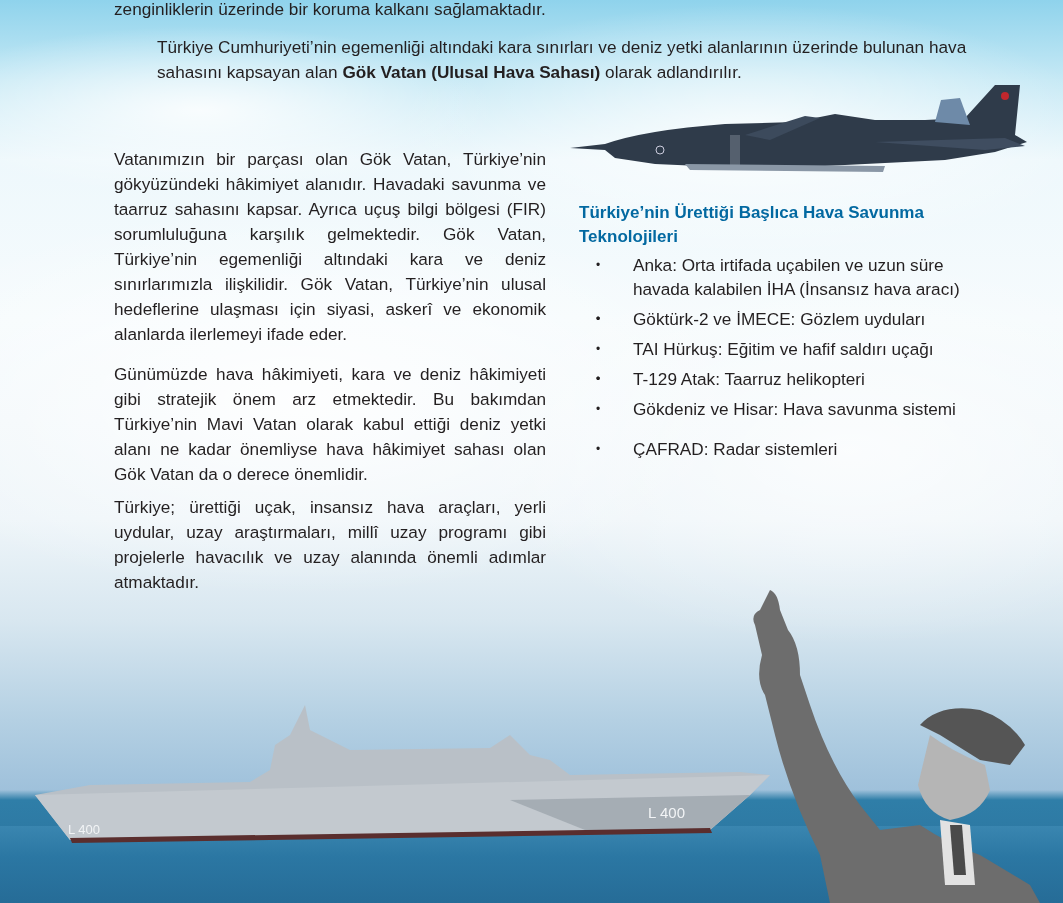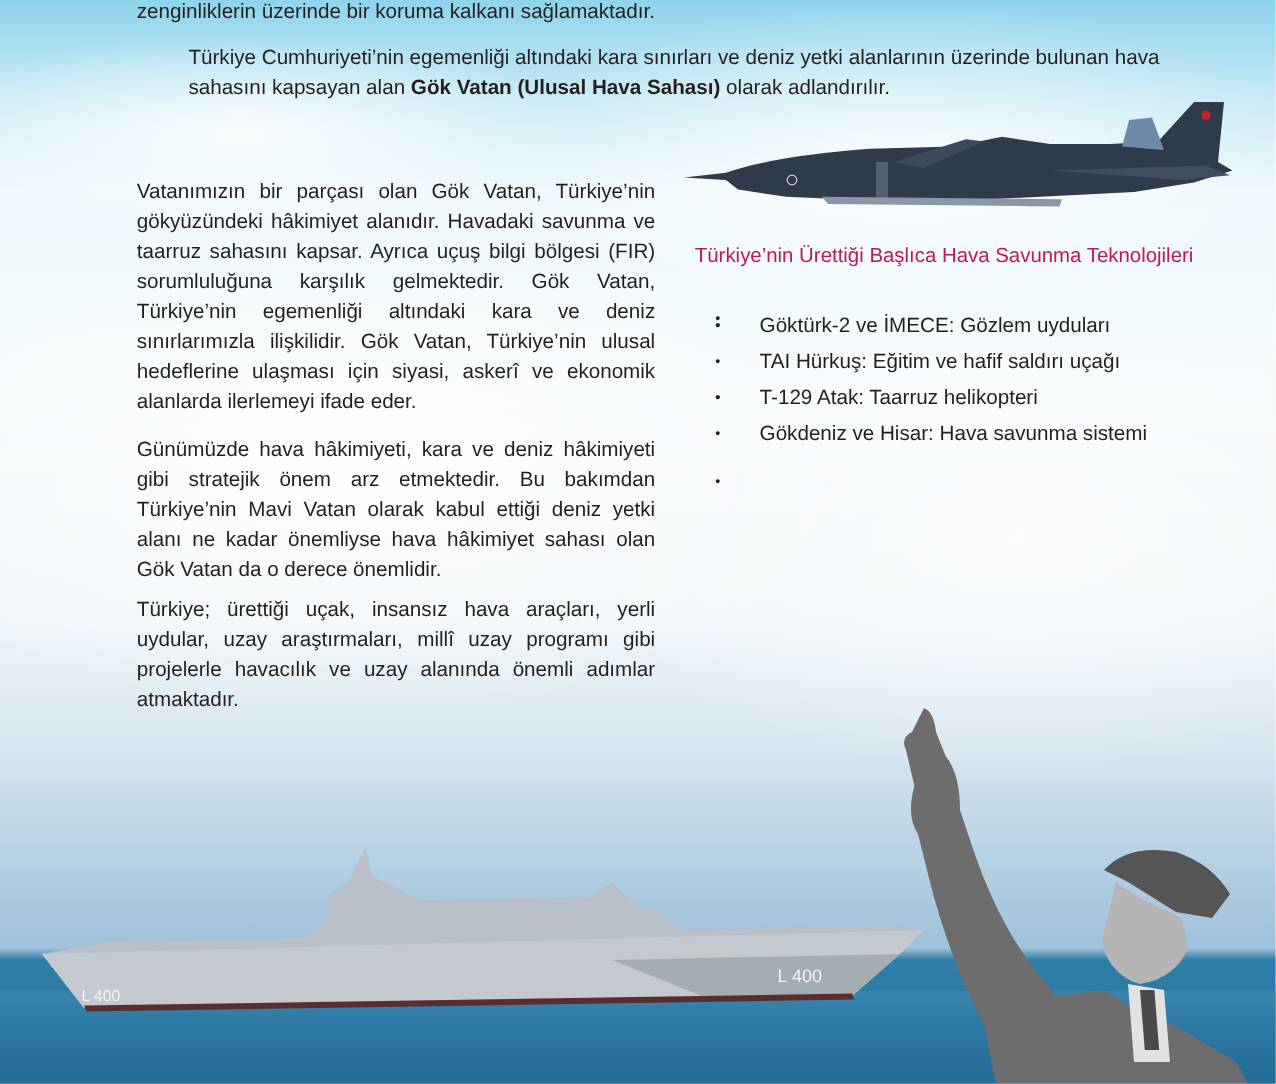--- a/index.html
+++ b/index.html
@@ -18,21 +18,21 @@
   .justify { text-align: justify; }
   .intro-top { left: 114px; top: -3px; width: 870px; }
   .intro-p2 { left: 114px; top: 35px; width: 870px; margin-left: 43px; }
   b { font-weight: 700; }
   .col-left { left: 114px; width: 432px; }
   .p1 { top: 147px; }
   .p2 { top: 346px; margin-top: 16px; }
   .p3 { top: 495px; }
   .heading {
     position: absolute; left: 579px; top: 201px; width: 420px;
-    color: #be185d; font-weight: 400; font-size: 17px; line-height: 24px;
+    color: #0369a1; font-weight: 700; font-size: 17px; line-height: 24px;
   }
   .list { position: absolute; left: 596px; top: 253px; width: 400px; margin: 0; padding: 0; list-style: none; }
   .list li { position: relative; padding-left: 37px; font-size: 17.2px; line-height: 24px; margin-bottom: 6px; }
   .list li .bullet { position: absolute; left: 0; top: 0; width: 10px; font-size: 12px; }
   .list li.gap-extra { margin-bottom: 16px; }
 
   
   .drone { position: absolute; left: 565px; top: 80px; width: 470px; height: 100px; }
   
   .ship { position: absolute; left: 30px; top: 700px; width: 745px; height: 150px; }
@@ -58,28 +58,28 @@
   <circle cx="440" cy="16" r="4" fill="#c0272d"></circle>
   <path d="M120 84 L320 86 L318 92 L125 90 Z" fill="#8a97a6"></path>
 </svg>
 
 <div class="text justify col-left p1">Vatanımızın bir parçası olan Gök Vatan, Türkiye’nin gökyüzündeki hâkimiyet alanıdır. Havadaki savunma ve taarruz sahasını kapsar. Ayrıca uçuş bilgi bölgesi (FIR) sorumluluğuna karşılık gelmektedir. Gök Vatan, Türkiye’nin egemenliği altındaki kara ve deniz sınırlarımızla ilişkilidir. Gök Vatan, Türkiye’nin ulusal hedeflerine ulaşması için siyasi, askerî ve ekonomik alanlarda ilerlemeyi ifade eder.</div>
 <div class="text justify col-left p2">Günümüzde hava hâkimiyeti, kara ve deniz hâkimiyeti gibi stratejik önem arz etmektedir. Bu bakımdan Türkiye’nin Mavi Vatan olarak kabul ettiği deniz yetki alanı ne kadar önemliyse hava hâkimiyet sahası olan Gök Vatan da o derece önemlidir.</div>
 <div class="text justify col-left p3">Türkiye; ürettiği uçak, insansız hava araçları, yerli uydular, uzay araştırmaları, millî uzay programı gibi projelerle havacılık ve uzay alanında önemli adımlar atmaktadır.</div>
 
 <div class="heading">Türkiye’nin Ürettiği Başlıca Hava Savunma Teknolojileri</div>
 <ul class="list">
-  <li><span class="bullet">•</span></li>
+  <li><span class="bullet">•</span><span>Anka: Orta irtifada uçabilen ve uzun süre havada kalabilen İHA (İnsansız hava aracı)</span></li>
   <li><span class="bullet">•</span></li>
   <li><span class="bullet">•</span><span>Göktürk-2 ve İMECE: Gözlem uyduları</span></li>
   <li><span class="bullet">•</span><span>TAI Hürkuş: Eğitim ve hafif saldırı uçağı</span></li>
   <li><span class="bullet">•</span></li>
   <li><span class="bullet">•</span><span>T-129 Atak: Taarruz helikopteri</span></li>
   <li class="gap-extra"><span class="bullet">•</span><span>Gökdeniz ve Hisar: Hava savunma sistemi</span></li>
-  <li><span class="bullet">•</span></li>
+  <li><span class="bullet">•</span><span>ÇAFRAD: Radar sistemleri</span></li>
 </ul>
 
 <svg class="ship" viewBox="0 0 745 150">
   <path d="M5 95 L60 85 L220 82 L240 70 L245 45 L260 35 L270 15 L275 5 L280 30 L300 40 L320 50 L460 48 L480 35 L500 55 L520 60 L540 75 L710 72 L740 75 L720 95 L680 130 L40 140 Z" fill="#b9c0c7"></path>
   <path d="M5 95 L740 75 L720 95 L680 130 L40 140 Z" fill="#c3c9cf"></path>
   <path d="M480 100 L720 95 L680 130 L560 132 Z" fill="#8d969f" opacity="0.55"></path>
   <path d="M40 138 L680 128 L682 133 L42 143 Z" fill="#5a2e2e"></path>
   <text x="38" y="134" font-family="Liberation Sans, sans-serif" font-size="13" fill="#f2f4f6">L 400</text>
   <text x="618" y="118" font-family="Liberation Sans, sans-serif" font-size="15" fill="#f2f4f6">L 400</text>
 </svg>

